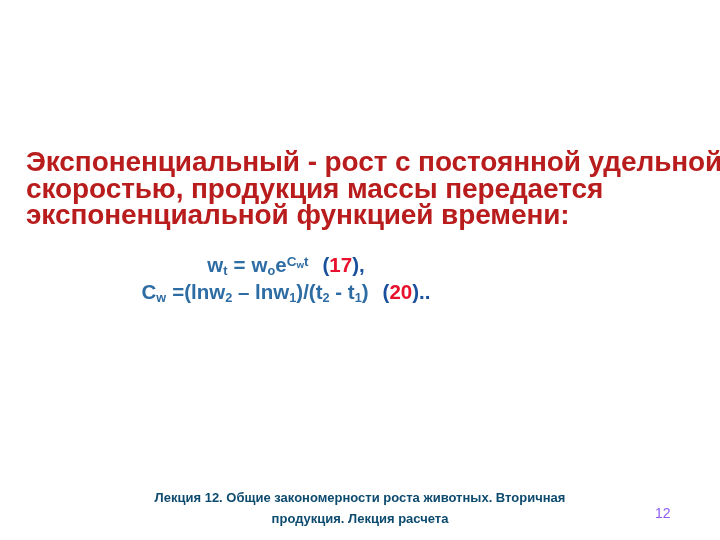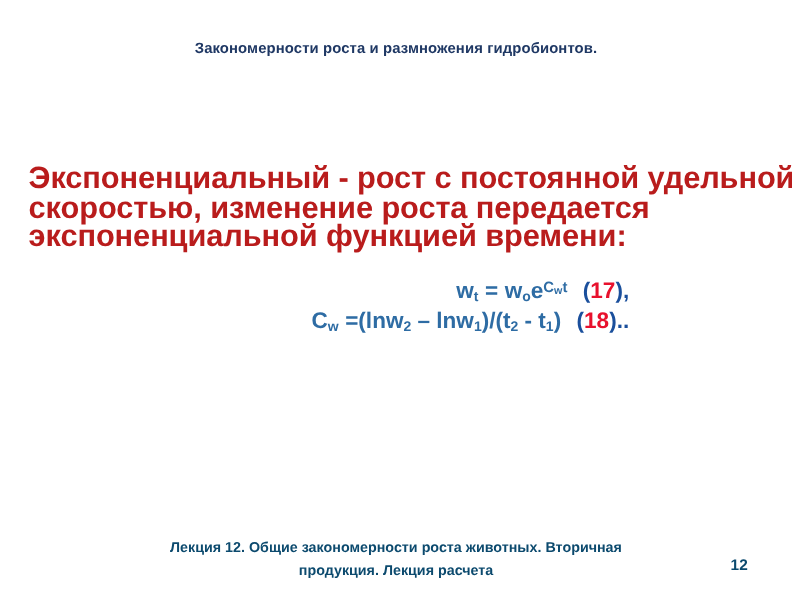--- a/index.html
+++ b/index.html
@@ -54,21 +54,21 @@
   
   .formula-block {
     position: absolute;
     top: 251px;
     left: 0;
     width: 572px;
     color: #2e6ca4;
     font-size: 20.5px;
     font-weight: bold;
     line-height: 27px;
-    text-align: right;
+    text-align: center;
   }
   .formula-line {
     white-space: nowrap;
   }
   .eqno {
     color: #1a4f9c;
   }
   .eqnum {
     color: #e8112d;
   }
@@ -101,48 +101,47 @@
     font-weight: bold;
     line-height: 21px;
   }
   .footer-line { display: block; }
 
   .page-number {
     position: absolute;
     top: 505px;
     left: 655px;
     width: 34px;
-    text-align: center;
-    color: #0c4a6e;
+    text-align: left;
+    color: #8b5cf6;
     font-size: 14px;
-    font-weight: bold;
+    font-weight: normal;
   }
 </style>
 </head>
 <body>
 
 <div class="slide">
 
-  <div class="slide-title">Закономерности роста и размножения гидробионтов.</div>
 
   <div class="body-block">
     <div class="body-line">Экспоненциальный - рост с постоянной удельной</div>
-    <div class="body-line">скоростью, изменение роста передается</div>
+    <div class="body-line">скоростью, продукция массы передается</div>
     <div class="body-line">экспоненциальной функцией времени:</div>
   </div>
 
   <div class="formula-block">
 
     <div class="formula-line">
       <span>w</span><sub>t</sub><span class="sp-sm"></span><span>=</span><span class="sp-sm"></span><span>w</span><sub>o</sub><span>e</span><sup><span>C</span><sub>w</sub><span>t</span></sup><span class="sp-md"></span><span class="eqno">(</span><span class="eqnum">17</span><span class="eqno">)</span><span class="eqno">,</span>
     </div>
 
 
     <div class="formula-line">
-      <span>C</span><sub>w</sub><span class="sp-sm"></span><span>=(lnw</span><sub>2</sub><span> – lnw</span><sub>1</sub><span>)/(t</span><sub>2</sub><span> - t</span><sub>1</sub><span>)</span><span class="sp-md"></span><span class="eqno">(</span><span class="eqnum">18</span><span class="eqno">)</span><span class="eqno">..</span>
+      <span>C</span><sub>w</sub><span class="sp-sm"></span><span>=(lnw</span><sub>2</sub><span> – lnw</span><sub>1</sub><span>)/(t</span><sub>2</sub><span> - t</span><sub>1</sub><span>)</span><span class="sp-md"></span><span class="eqno">(</span><span class="eqnum">20</span><span class="eqno">)</span><span class="eqno">..</span>
     </div>
 
   </div>
 
   <div class="footer">
     <span class="footer-line">Лекция 12. Общие закономерности роста животных. Вторичная</span>
     <span class="footer-line">продукция. Лекция расчета</span>
   </div>
 
   <div class="page-number">12</div>

